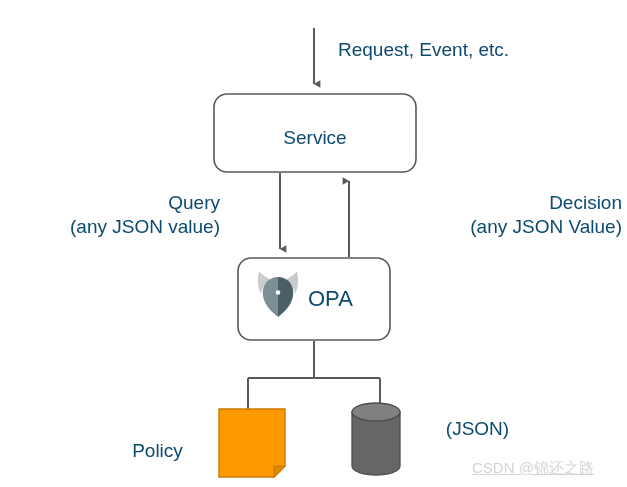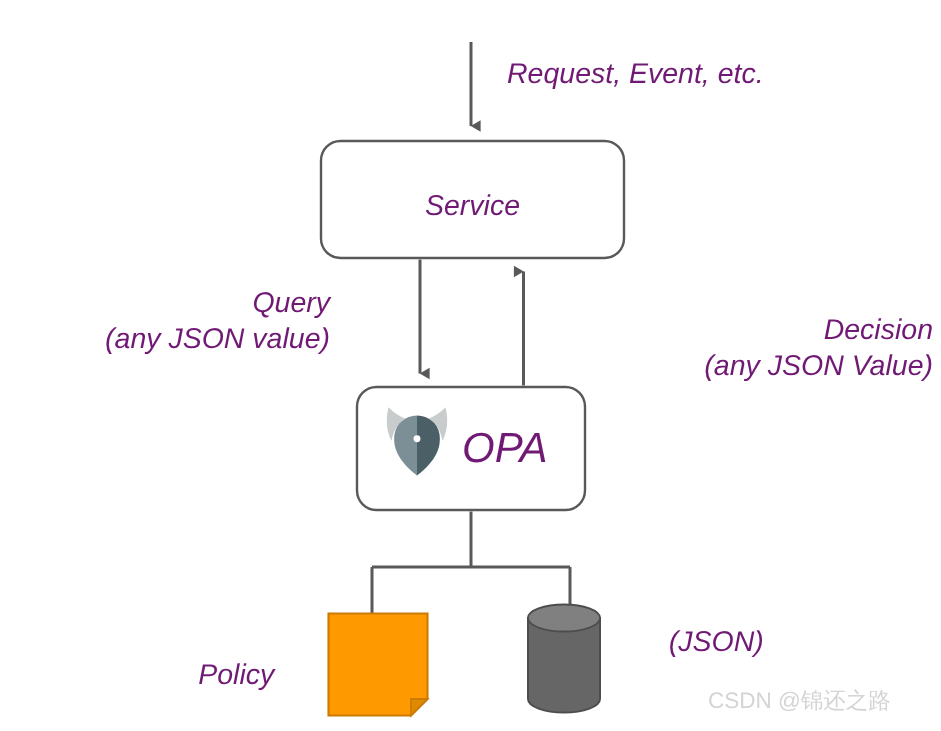--- a/index.html
+++ b/index.html
@@ -18,69 +18,68 @@
   #canvas {
     position: absolute;
     inset: 0;
     width: 627px;
     height: 487px;
   }
   .lbl {
     position: absolute;
     font-size: 19px;
     line-height: 24px;
-    color: #701a75;
+    color: #0c4a6e;
     white-space: nowrap;
-    font-style: italic;
   }
   .lbl-center { text-align: right; }
 
   
   #service-label {
     left: 213px; top: 126px;
     width: 204px;
     text-align: center;
   }
   #opa-label {
     left: 308px; top: 284px;
-    font-size: 28px;
+    font-size: 22px;
     line-height: 30px;
     text-align: right;
   }
 
   
   #request-label { left: 338px; top: 38px; }
 
   #query-label {
     left: 10px; top: 191px;
     width: 210px;
   }
   #decision-label {
     left: 404px; top: 191px;
     width: 218px;
-    margin-top: 18px;
   }
   #policy-label {
     left: 100px; top: 439px;
     width: 115px;
     text-align: center;
   }
   #data-label {
     left: 420px; top: 417px;
     width: 115px;
     text-align: center;
   }
 
   #watermark {
     position: absolute;
     left: 472px; top: 459px;
     font-size: 15px;
     line-height: 18px;
     color: #d4d4d4;
     white-space: nowrap;
+    text-decoration: underline;
   }
 </style>
 </head>
 <body>
 
 <svg id="canvas" viewBox="0 0 627 487" xmlns="http://www.w3.org/2000/svg">
 
   <defs>
     <marker id="arrow-down" markerWidth="10" markerHeight="10" refX="5" refY="8.6" orient="auto" markerUnits="userSpaceOnUse">
       <path d="M 1.2 2.2 L 8.8 2.2 L 5 8.8 Z" fill="#595959"></path>

